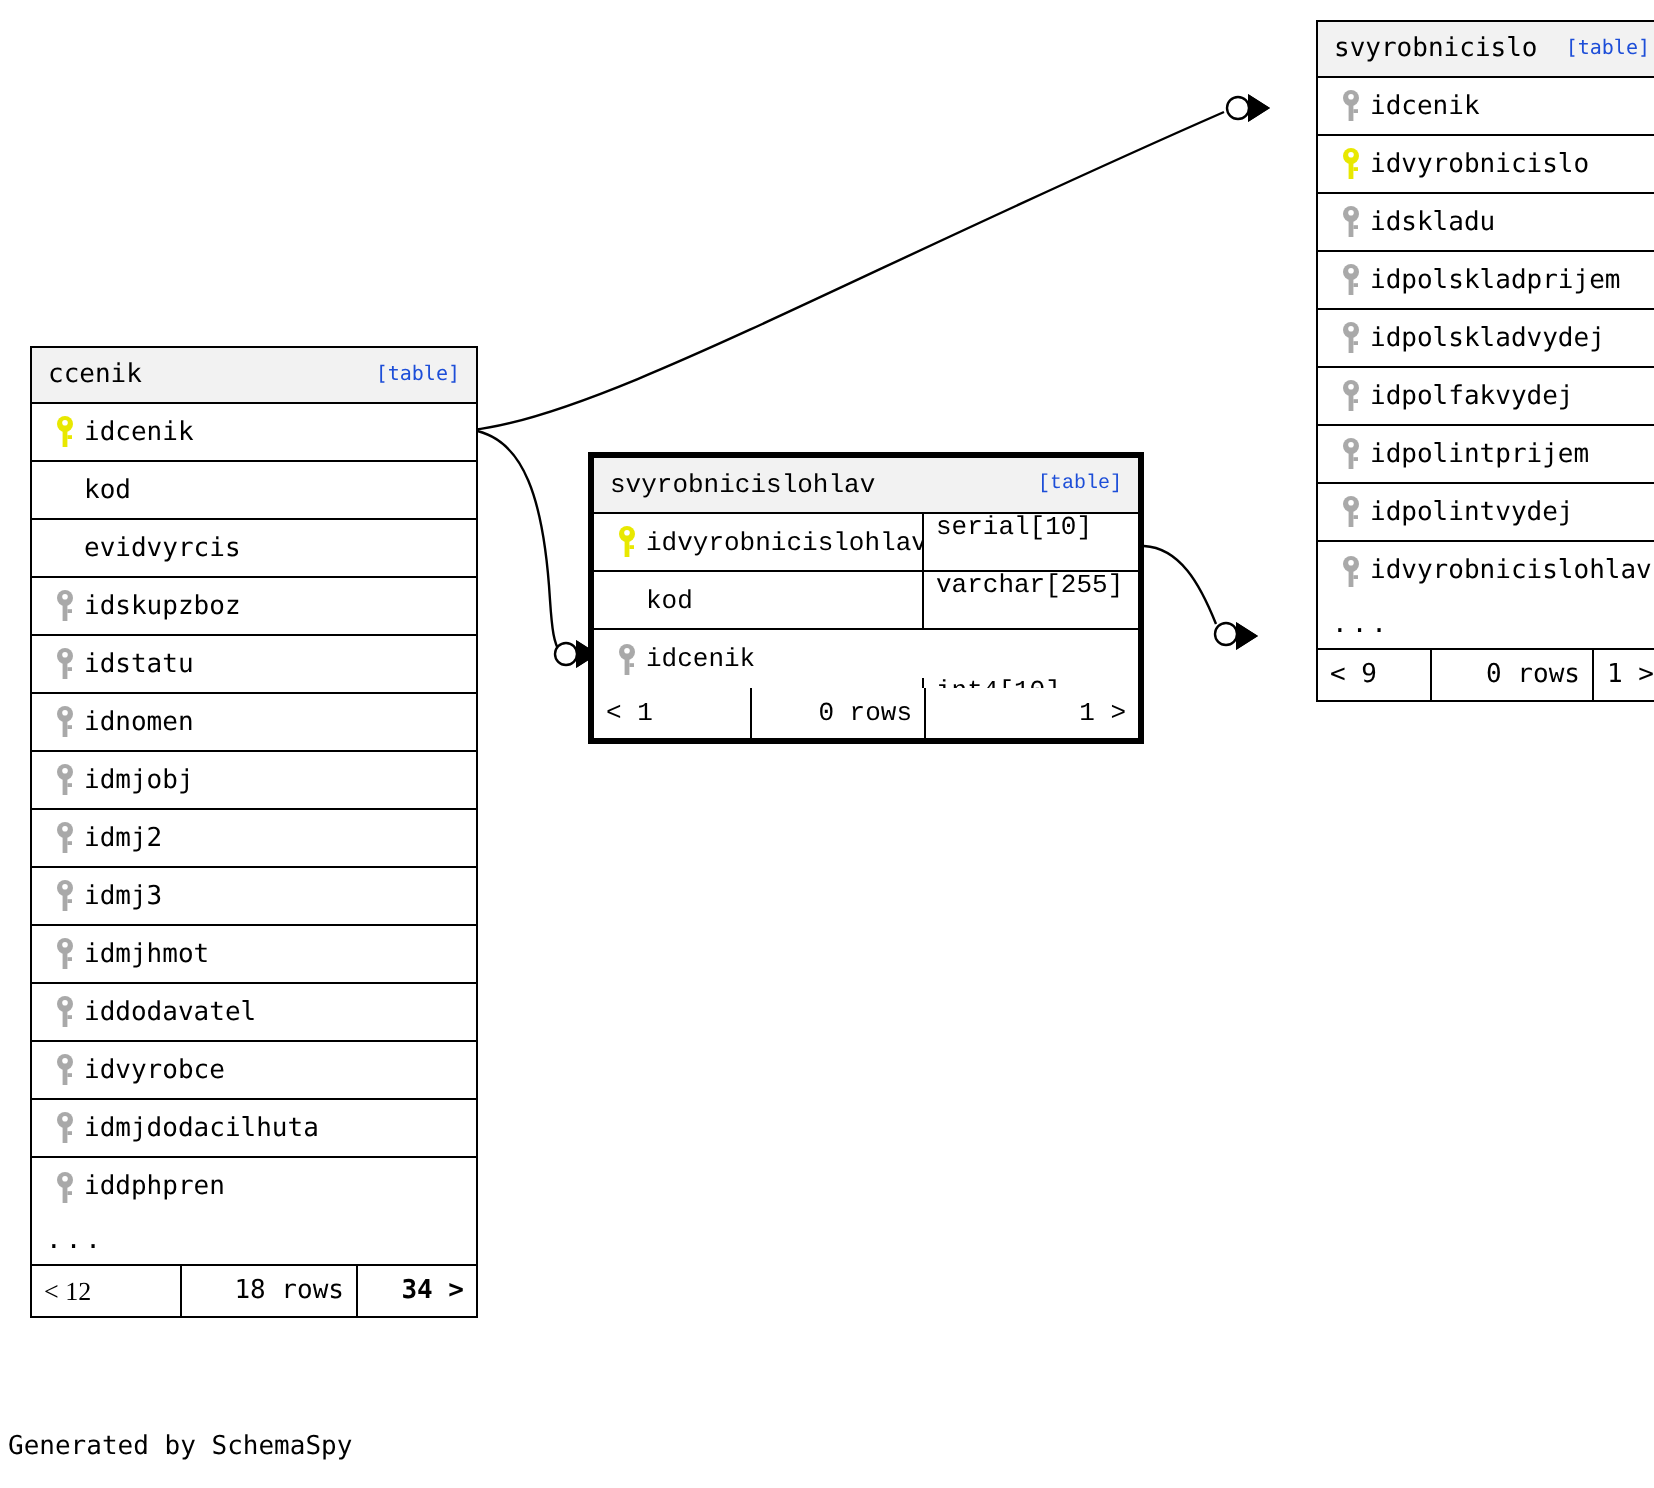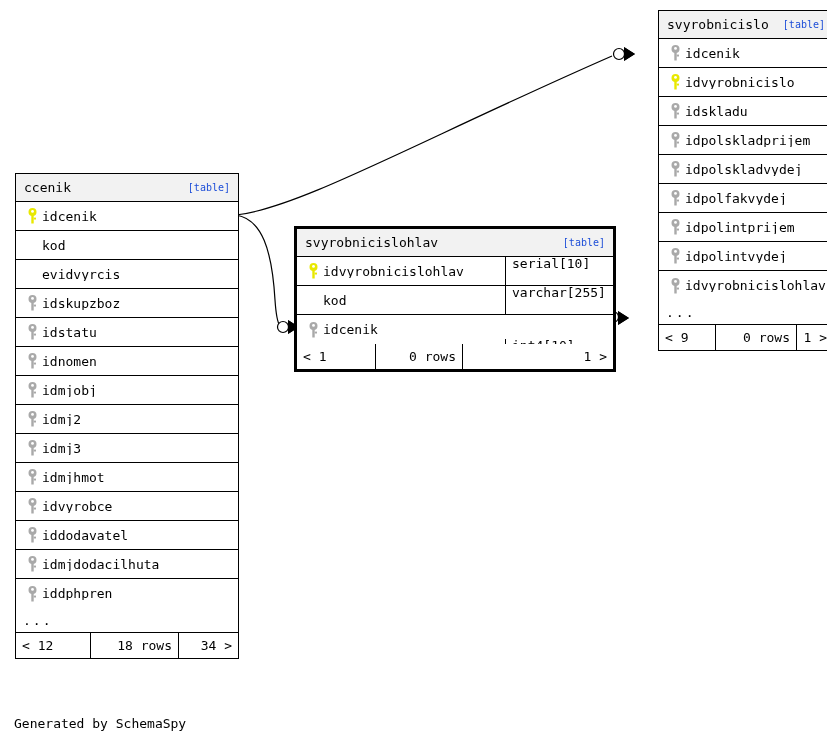--- a/index.html
+++ b/index.html
@@ -149,21 +149,21 @@
     overflow: hidden;
     white-space: nowrap;
   }
   .foot-prev { justify-content: flex-start; }
   .foot-mid  { justify-content: flex-end; border-left: 1px solid #000000; border-right: 1px solid #000000; }
   .foot-next { justify-content: flex-end; }
 
   
   #caption {
     position: absolute;
-    left: 14px;
+    left: 4px;
     top: 716px;
     font-size: 13px;
     color: #000000;
     white-space: nowrap;
   }
 </style>
 </head>
 <body>
 
 <div id="canvas">
@@ -460,34 +460,34 @@
         <div class="tbl-row">
           <div class="cell-name">
             <span class="key-slot">
               <svg width="11" height="16" viewBox="0 0 11 16" aria-hidden="true">
                 <circle cx="5.5" cy="4" r="4" fill="#a9a9a9"></circle>
                 <circle cx="5.5" cy="3.4" r="1.4" fill="#ffffff"></circle>
                 <rect x="4.3" y="6.5" width="2.4" height="9" fill="#a9a9a9"></rect>
                 <rect x="6.7" y="9.6" width="2.3" height="1.9" fill="#a9a9a9"></rect>
               </svg>
             </span>
+            <span class="col-label">iddodavatel</span>
+          </div>
+        </div>
+        <div class="tbl-row">
+          <div class="cell-name">
+            <span class="key-slot">
+              <svg width="11" height="16" viewBox="0 0 11 16" aria-hidden="true">
+                <circle cx="5.5" cy="4" r="4" fill="#a9a9a9"></circle>
+                <circle cx="5.5" cy="3.4" r="1.4" fill="#ffffff"></circle>
+                <rect x="4.3" y="6.5" width="2.4" height="9" fill="#a9a9a9"></rect>
+                <rect x="6.7" y="9.6" width="2.3" height="1.9" fill="#a9a9a9"></rect>
+              </svg>
+            </span>
             <span class="col-label">idvyrobce</span>
-          </div>
-        </div>
-        <div class="tbl-row">
-          <div class="cell-name">
-            <span class="key-slot">
-              <svg width="11" height="16" viewBox="0 0 11 16" aria-hidden="true">
-                <circle cx="5.5" cy="4" r="4" fill="#a9a9a9"></circle>
-                <circle cx="5.5" cy="3.4" r="1.4" fill="#ffffff"></circle>
-                <rect x="4.3" y="6.5" width="2.4" height="9" fill="#a9a9a9"></rect>
-                <rect x="6.7" y="9.6" width="2.3" height="1.9" fill="#a9a9a9"></rect>
-              </svg>
-            </span>
-            <span class="col-label">iddodavatel</span>
           </div>
         </div>
         <div class="tbl-row">
           <div class="cell-name">
             <span class="key-slot">
               <svg width="11" height="16" viewBox="0 0 11 16" aria-hidden="true">
                 <circle cx="5.5" cy="4" r="4" fill="#a9a9a9"></circle>
                 <circle cx="5.5" cy="3.4" r="1.4" fill="#ffffff"></circle>
                 <rect x="4.3" y="6.5" width="2.4" height="9" fill="#a9a9a9"></rect>
                 <rect x="6.7" y="9.6" width="2.3" height="1.9" fill="#a9a9a9"></rect>
@@ -505,27 +505,27 @@
                 <rect x="4.3" y="6.5" width="2.4" height="9" fill="#a9a9a9"></rect>
                 <rect x="6.7" y="9.6" width="2.3" height="1.9" fill="#a9a9a9"></rect>
               </svg>
             </span>
             <span class="col-label">iddphpren</span>
           </div>
         </div>
       </div>
     <div class="tbl-ellipsis">...</div>
     <div class="tbl-footer">
-      <div class="foot-cell foot-prev" style="width:74px;">&lt; 12</div>
+      <div class="foot-cell foot-prev" style="width:74px;font-family:Liberation Serif, serif;">&lt; 12</div>
       <div class="foot-cell foot-mid" style="width:89px;">18 rows</div>
-      <div class="foot-cell foot-next" style="flex:1 1 auto;">34 &gt;</div>
+      <div class="foot-cell foot-next" style="flex:1 1 auto;font-weight:bold;">34 &gt;</div>
     </div>
   </div>
 
-  <div class="table-box focused" id="tbl-svyrobnicislohlav" style="left:294px; top:226px; width:322px;">
+  <div class="table-box focused" id="tbl-svyrobnicislohlav" style="left:294px; top:226px; width:278px;font-family:Liberation Mono, monospace;">
     <div class="tbl-header">
       <span class="tbl-name">svyrobnicislohlav</span>
       <span class="tbl-tag">[table]</span>
     </div>
     <div class="tbl-body">
         <div class="tbl-row">
           <div class="cell-name">
             <span class="key-slot">
               <svg width="11" height="16" viewBox="0 0 11 16" aria-hidden="true">
                 <circle cx="5.5" cy="4" r="4" fill="#e8e800"></circle>

